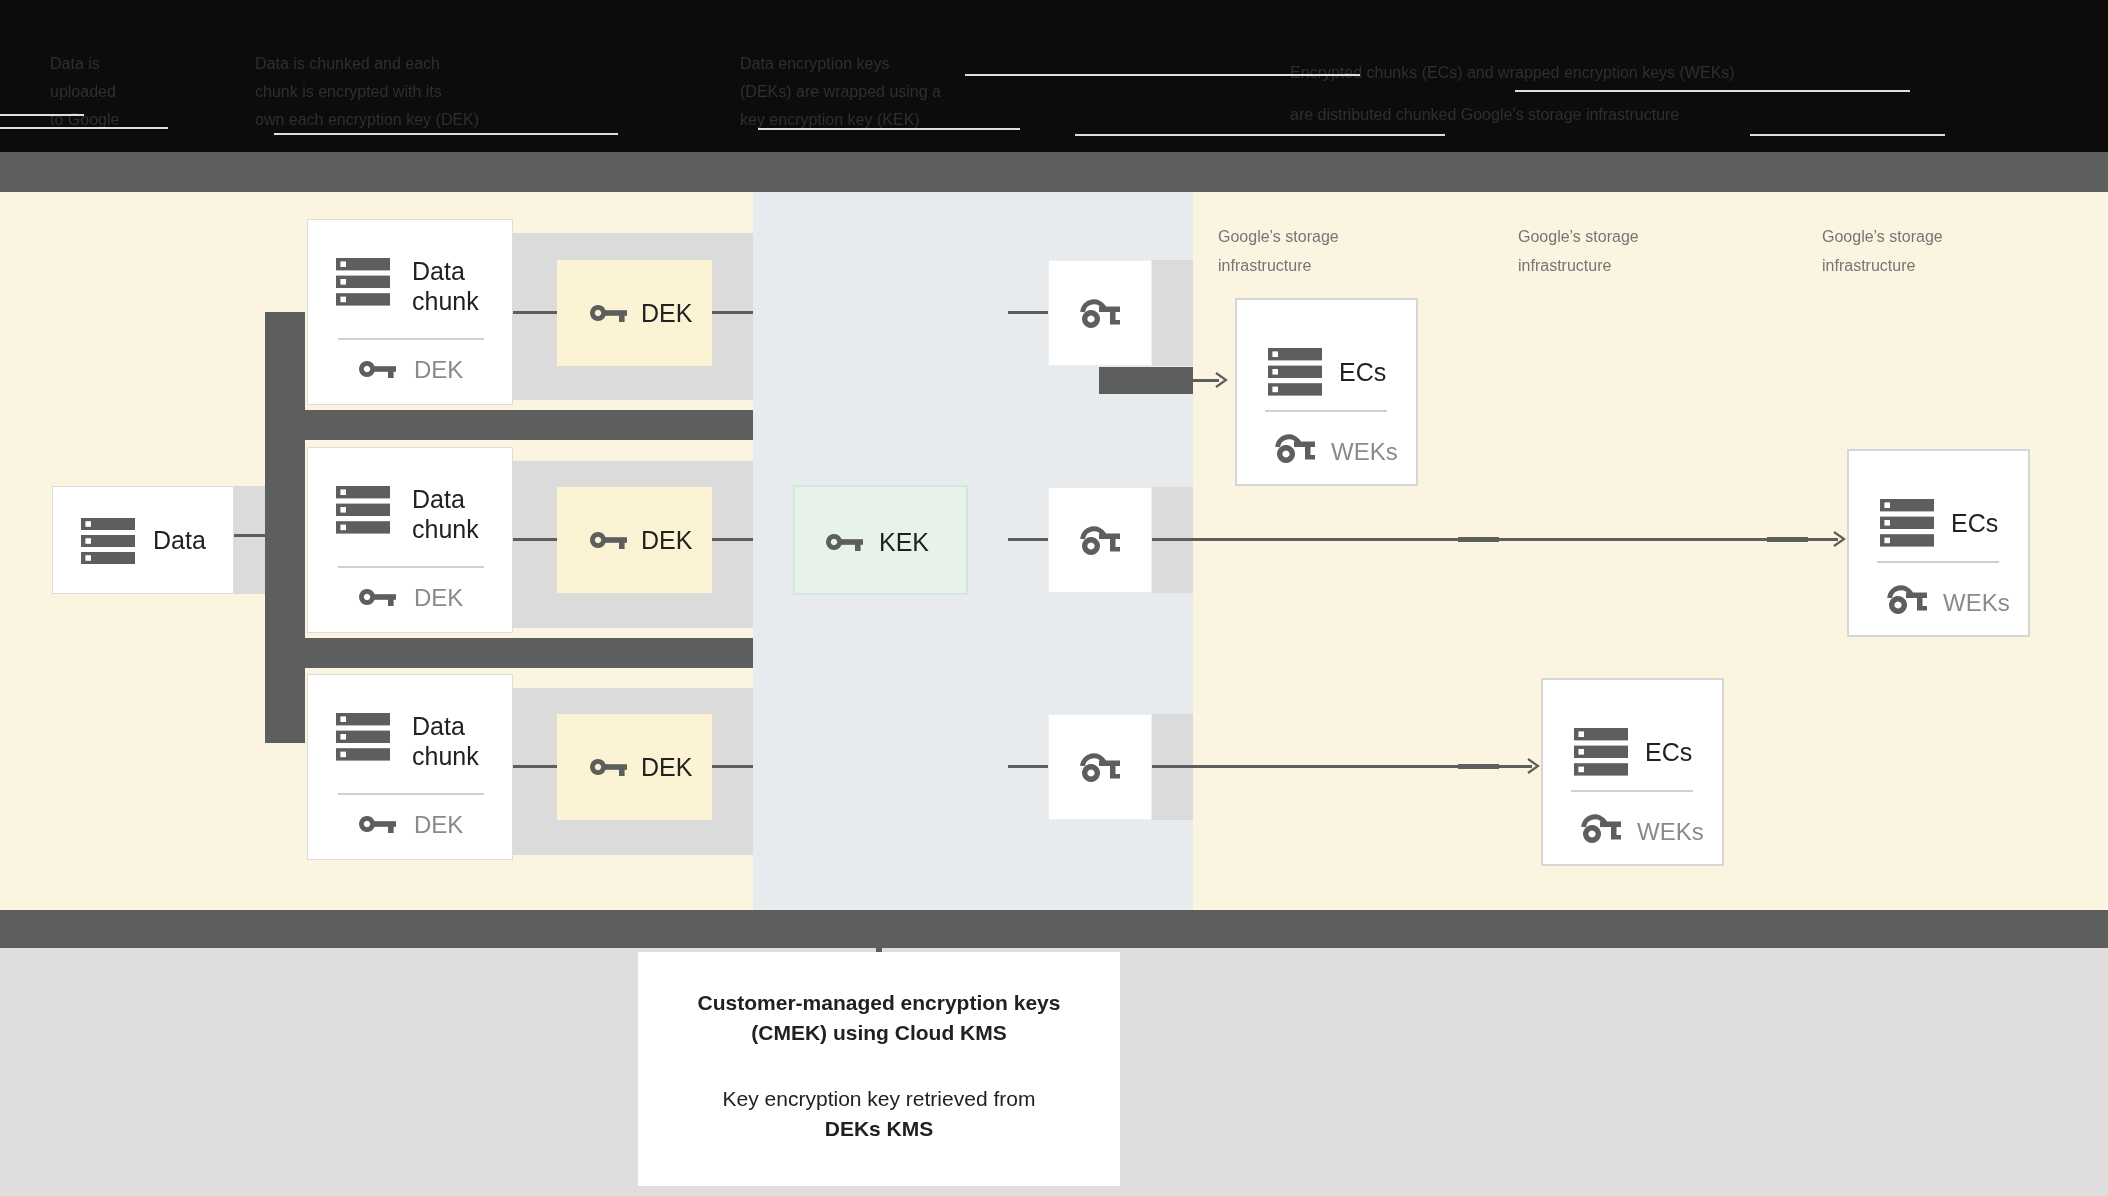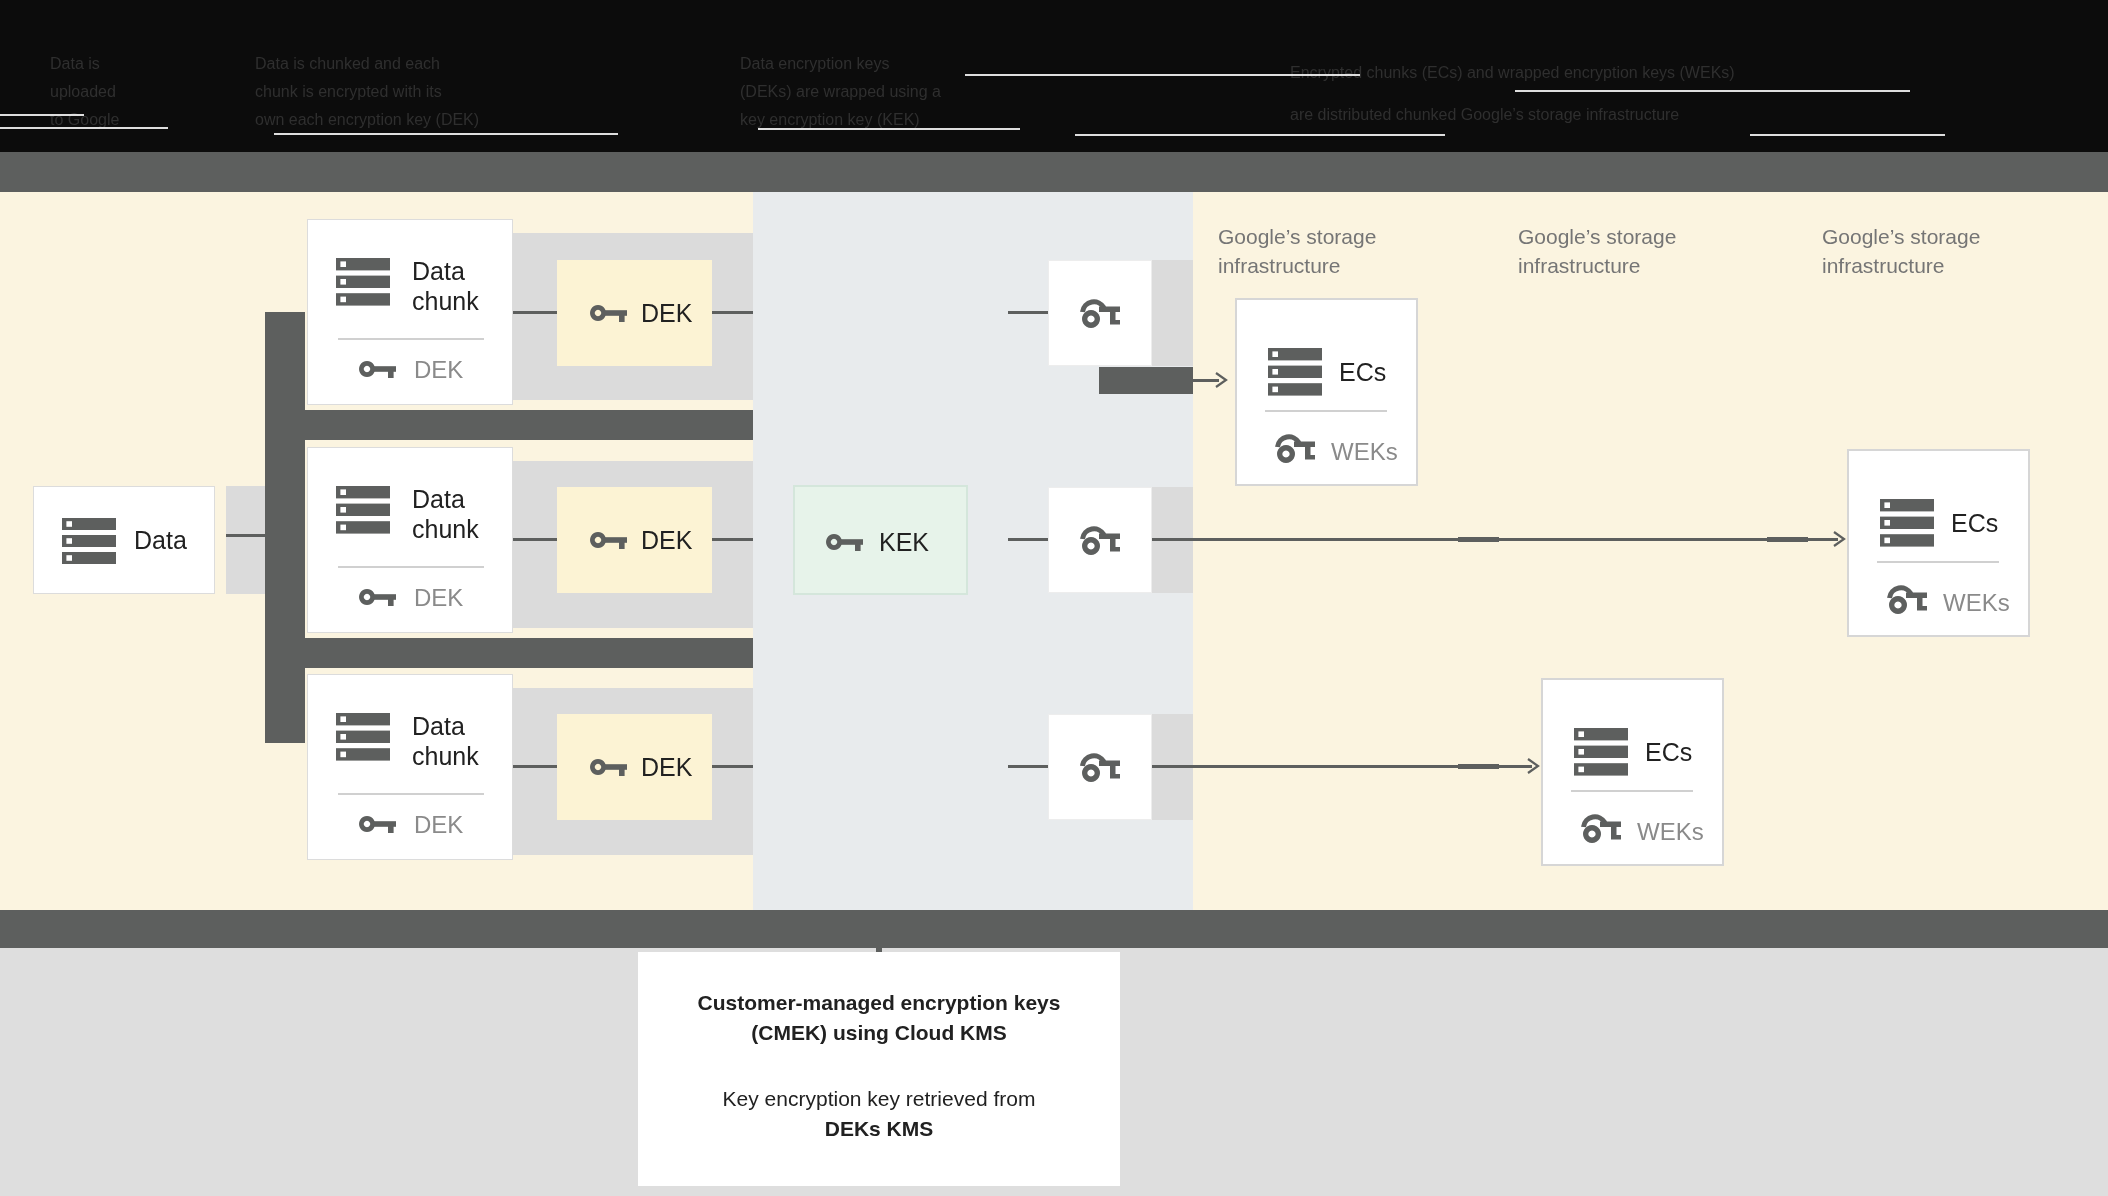--- a/index.html
+++ b/index.html
@@ -22,21 +22,21 @@
   
   .whitebox{background:#ffffff;border:1px solid #dcdcdc;box-sizing:border-box;}
   .ecsbox{background:#ffffff;border:2px solid #d6d6d6;box-sizing:border-box;}
   .dekbox{background:#fcf3d4;box-sizing:border-box;}
   .kekbox{background:#e7f3ea;border:2px solid #d4e6db;box-sizing:border-box;}
   .keybox{background:#ffffff;border:1px solid #ededed;box-sizing:border-box;}
   .lbl{color:#212121;font-size:25px;white-space:nowrap;}
   .lbl-wrap{color:#212121;font-size:25px;line-height:30px;}
   .muted{color:#8a8a8a;font-size:24px;white-space:nowrap;}
   .divider{height:2px;background:#d0d0d0;}
-  .storage-lbl{color:#757575;font-size:21px;line-height:29px;}
+  .storage-lbl{color:#757575;font-size:16px;line-height:29px;}
   
   .line{background:#5d5f5e;height:3px;}
   .dash{background:#5d5f5e;height:5px;}
   
   .caption{background:#ffffff;text-align:center;color:#212121;font-size:21px;line-height:30px;}
   .caption .b{font-weight:bold;}
   .caption p{margin:0;}
 </style>
 </head>
 <body>
@@ -93,21 +93,21 @@
   <div class="abs line" style="left:513px;top:311px;width:44px;"></div>
   <div class="abs line" style="left:513px;top:538px;width:44px;"></div>
   <div class="abs line" style="left:513px;top:765px;width:44px;"></div>
   <div class="abs line" style="left:712px;top:311px;width:41px;"></div>
   <div class="abs line" style="left:712px;top:538px;width:41px;"></div>
   <div class="abs line" style="left:712px;top:765px;width:41px;"></div>
   <div class="abs line" style="left:1008px;top:311px;width:42px;"></div>
   <div class="abs line" style="left:1008px;top:538px;width:42px;"></div>
   <div class="abs line" style="left:1008px;top:765px;width:42px;"></div>
 
-  <div class="abs whitebox" style="left:33px;top:486px;width:182px;height:108px;">
+  <div class="abs whitebox" style="left:52px;top:486px;width:182px;height:108px;">
     <svg class="abs" style="left:28px;top:31px;" width="56" height="46" viewBox="0 0 28 23">
       <g fill="#5d5f5e">
           <rect x="0" y="0" width="27" height="6"></rect>
           <rect x="0" y="8.5" width="27" height="6"></rect>
           <rect x="0" y="17" width="27" height="6"></rect>
         </g>
       <g fill="#ffffff">
           <rect x="2.2" y="1.6" width="2.8" height="2.8"></rect>
           <rect x="2.2" y="10.1" width="2.8" height="2.8"></rect>
           <rect x="2.2" y="18.6" width="2.8" height="2.8"></rect>

